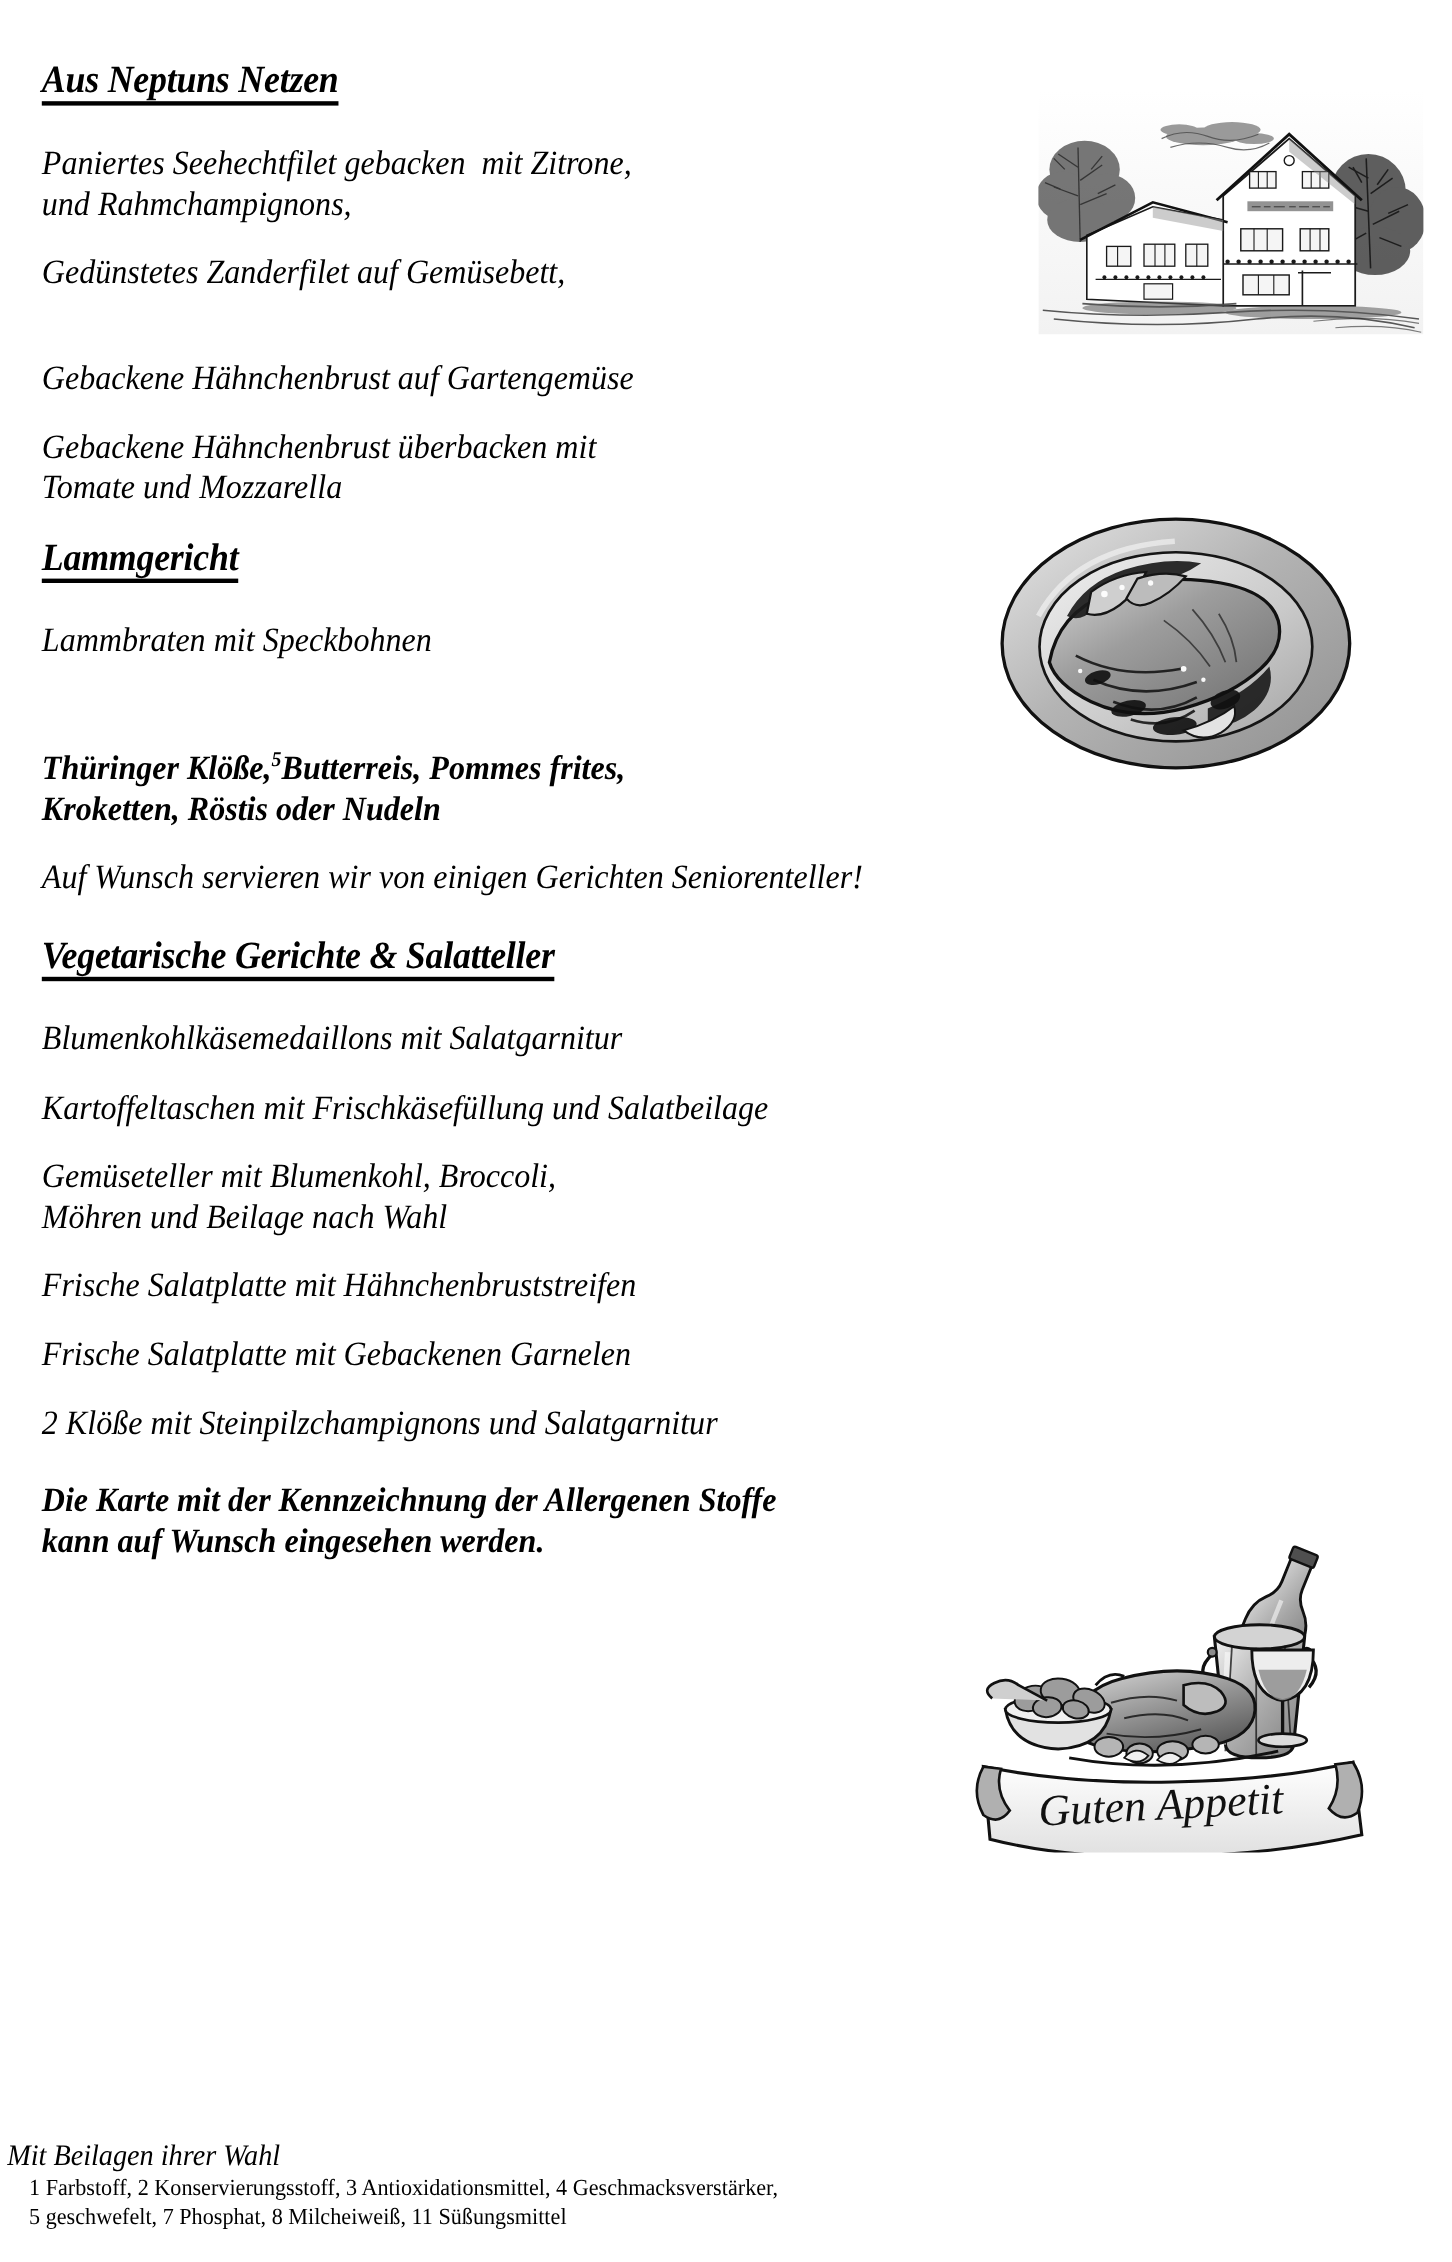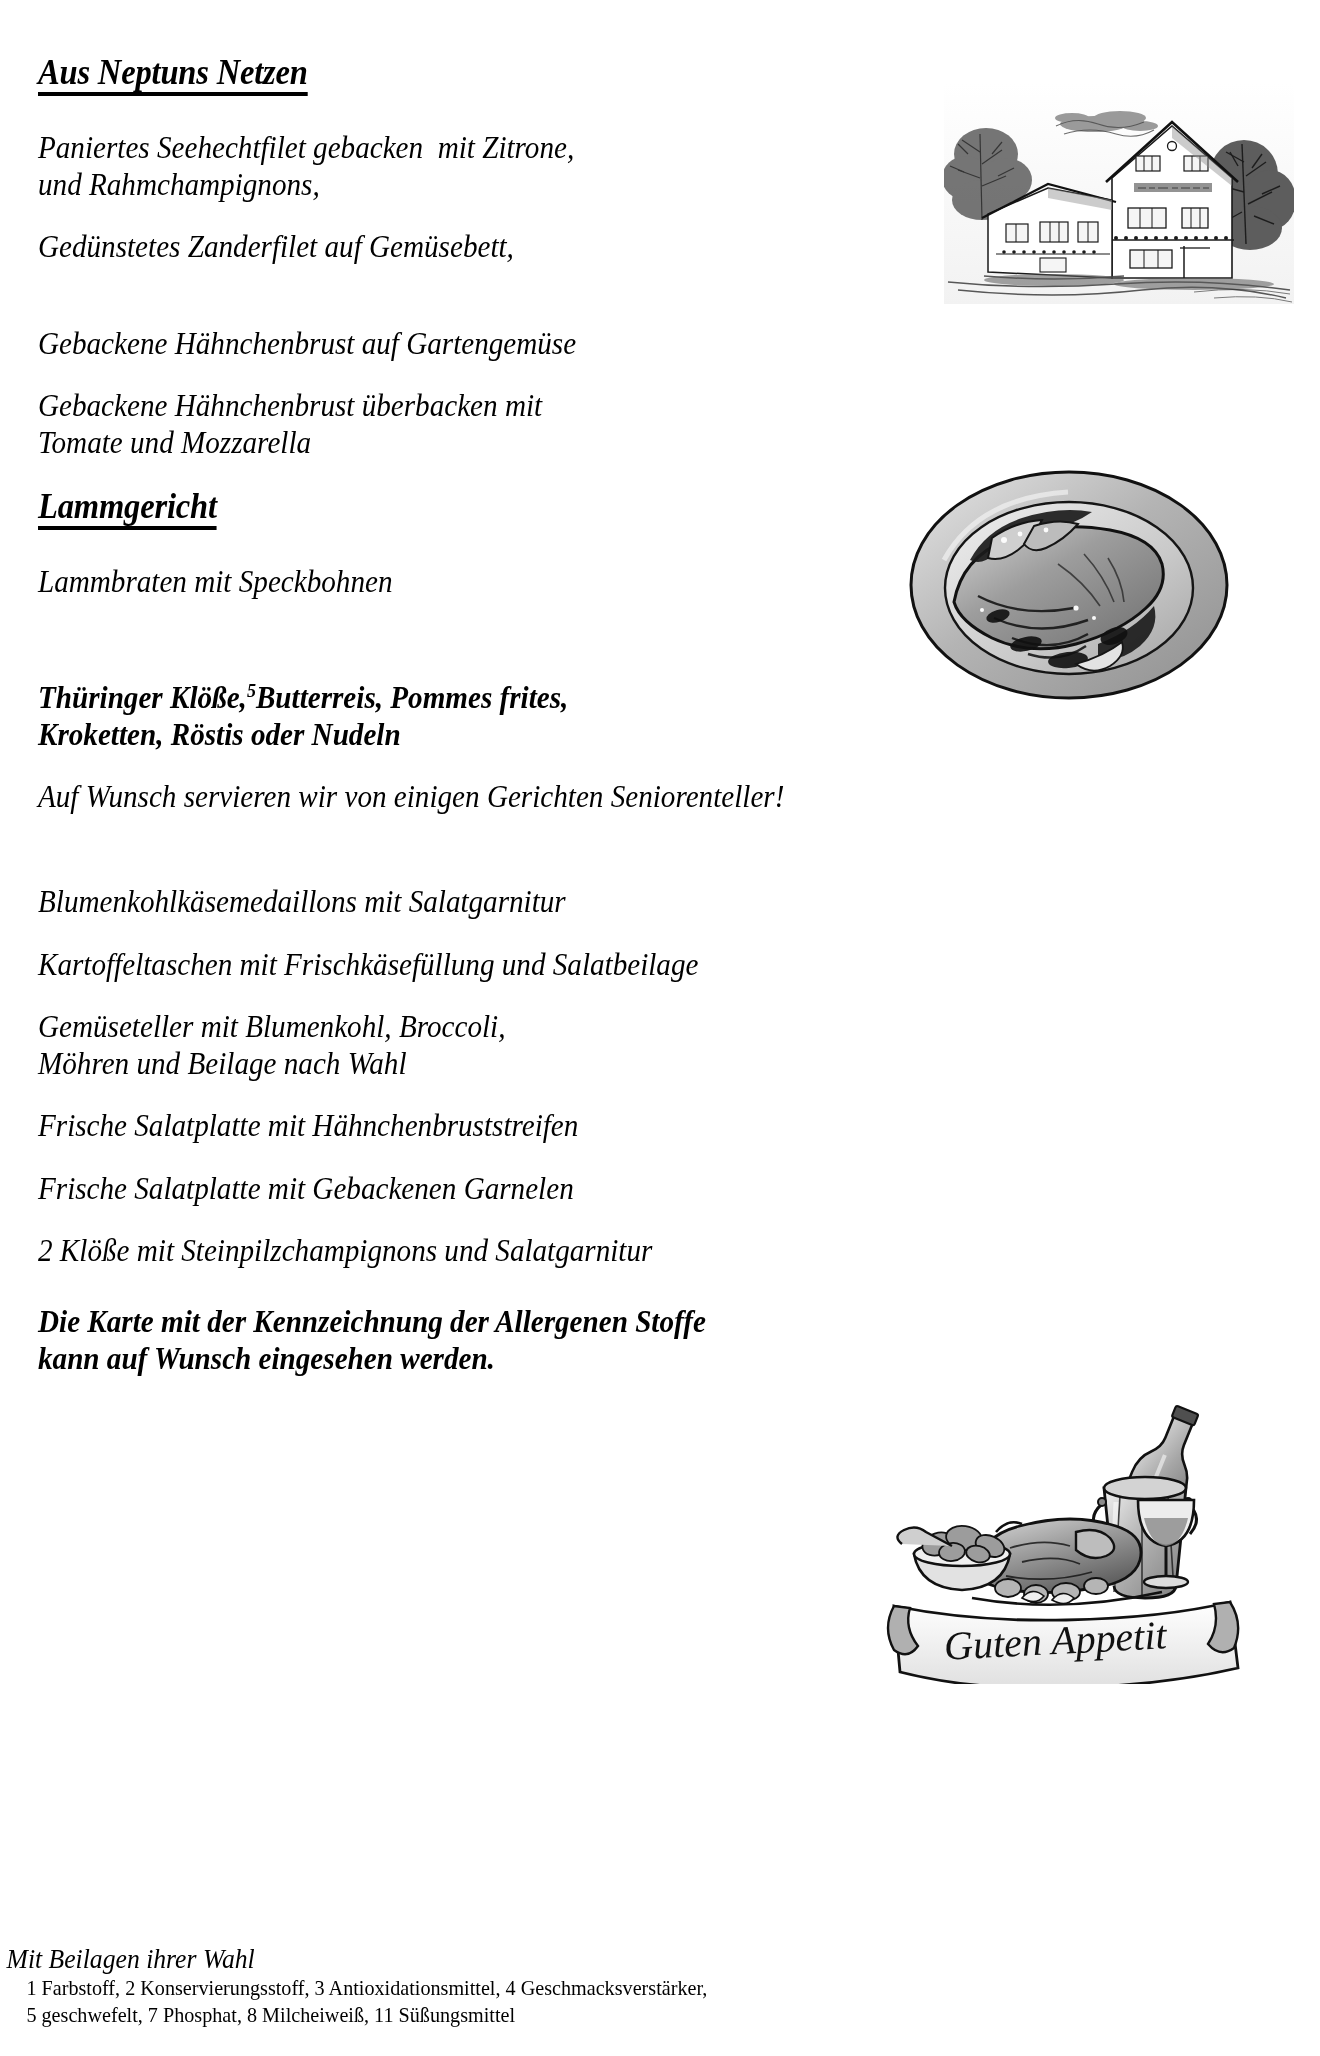--- a/index.html
+++ b/index.html
@@ -126,20 +126,23 @@
 
     <div class="spacer-xl"></div>
 
     <div class="spacer-lg"></div>
     <p class="item bold"><span>Thüringer Klöße,</span><span class="sup">5</span><span>Butterreis, Pommes frites,</span><br><span>Kroketten, Röstis oder Nudeln</span></p>
     <div class="spacer-md"></div>
     <p class="item">Auf Wunsch servieren wir von einigen Gerichten Seniorenteller!</p>
 
     <div class="spacer-lg"></div>
 
+    <div class="heading-row">
+      <span class="section-heading">Vegetarische Gerichte &amp; Salatteller</span>
+    </div>
     <div class="spacer-lg"></div>
     <p class="item"><span>Blumenkohlkäsemedaillons mit Salatgarnitur</span></p>
     <div class="spacer-md"></div>
     <p class="item"><span>Kartoffeltaschen mit Frischkäsefüllung und Salatbeilage</span></p>
     <div class="spacer-md"></div>
     <p class="item"><span>Gemüseteller mit Blumenkohl, Broccoli,</span><br><span>Möhren und Beilage nach Wahl</span></p>
     <div class="spacer-md"></div>
     <p class="item"><span>Frische Salatplatte mit Hähnchenbruststreifen</span></p>
     <div class="spacer-md"></div>
     <p class="item"><span>Frische Salatplatte mit Gebackenen Garnelen</span></p>

